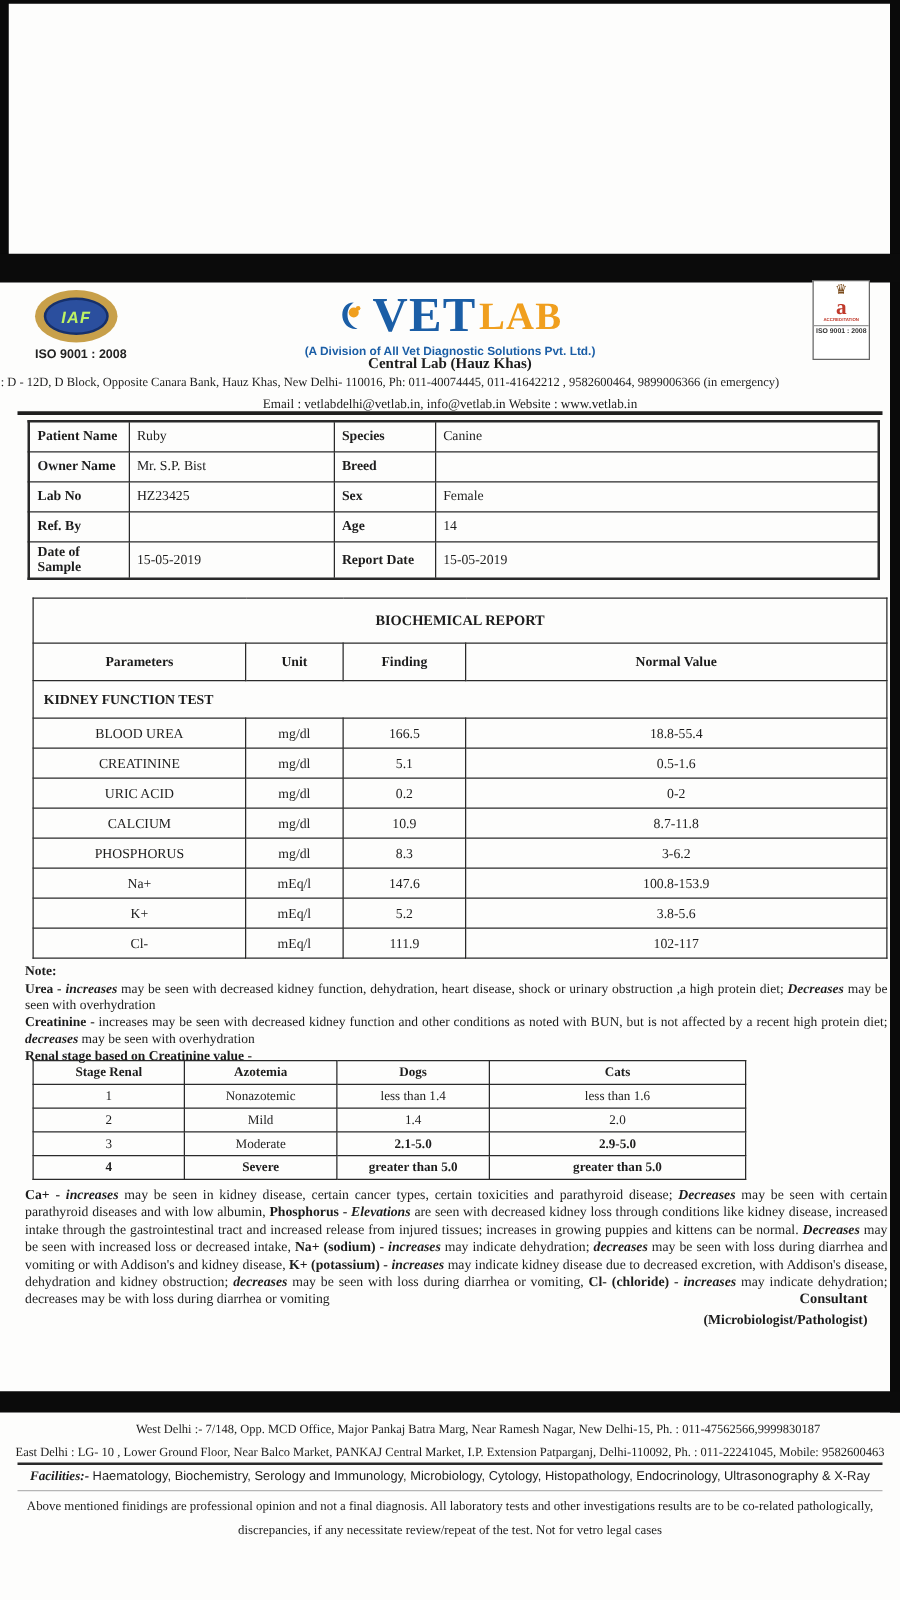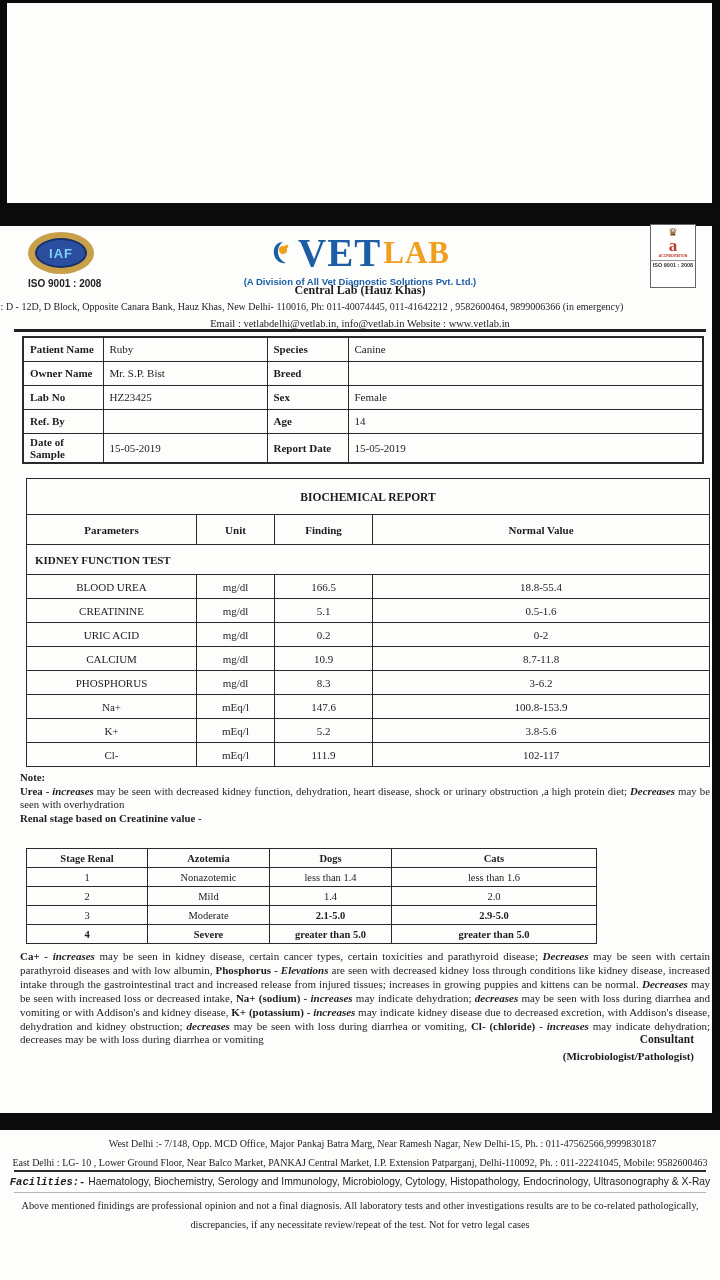--- a/index.html
+++ b/index.html
@@ -17,22 +17,22 @@
   .band2 { position:absolute; left:0; top:1113px; width:720px; height:17px; background:#0b0b0b; }
 
   
   .iaf-wrap { position:absolute; left:28px; top:232px; width:90px; text-align:left; }
   .iaf-oval {
     width:66px; height:42px; border-radius:50%;
     background:#c8a04a; display:flex; align-items:center; justify-content:center;
   }
   .iaf-inner {
     width:52px; height:30px; border-radius:50%; background:#2b4f9e; border:2px solid #16306b;
-    color:#7dd3fc; font-weight:bold; font-size:13px; display:flex; align-items:center; justify-content:center;
-    font-family:"Liberation Sans", sans-serif; letter-spacing:1px;
+    color:#bef264; font-weight:bold; font-size:13px; display:flex; align-items:center; justify-content:center;
+    font-family:"Liberation Sans", sans-serif; letter-spacing:1px;font-style:italic;
   }
   .iaf-iso { margin-top:4px; font-size:10px; font-weight:bold; color:#222; font-family:"Liberation Sans", sans-serif; }
 
   .vetlab-wrap { position:absolute; left:160px; top:230px; width:400px; text-align:center; }
   .vetlab-line { display:flex; align-items:center; justify-content:center; gap:2px; }
   .vetlab-icon { width:26px; height:26px; display:inline-block; }
   .vet { color:#1b5ea6; font-size:39px; font-weight:bold; letter-spacing:1px; }
   .lab { color:#f09f1e; font-size:31px; font-weight:bold; letter-spacing:1px; }
   .division { margin-top:1px; color:#1b5ea6; font-size:9.5px; font-weight:bold; font-family:"Liberation Sans", sans-serif; }
   .central-lab { position:absolute; left:0; width:720px; top:283px; text-align:center; font-size:12px; font-weight:bold; }
@@ -77,21 +77,21 @@
   .electro { position:absolute; left:20px; top:950px; width:690px; font-size:11px; line-height:13.9px; text-align:justify; }
 
   .signature { position:absolute; right:26px; top:1033px; text-align:right; font-weight:bold; }
   .sig-consultant { font-size:11.5px; }
   .sig-role { margin-top:5px; font-size:11px; }
 
   .footer-west { position:absolute; left:0; width:720px; top:1138px; text-align:center; font-size:10px; white-space:nowrap;padding-left:45px; }
   .footer-east { position:absolute; left:0; width:720px; top:1157px; text-align:center; font-size:10px; white-space:nowrap; }
   .footer-rule1 { position:absolute; left:14px; width:692px; top:1170px; height:2px; background:#2a2a2a; }
   .footer-fac { position:absolute; left:0; width:720px; top:1176px; text-align:center; font-size:10.5px; white-space:nowrap; }
-  .fac-label { font-weight:bold; font-style:italic; font-family:Liberation Mono, monospace;margin-top:40px; }
+  .fac-label { font-weight:bold; font-style:italic; font-family:Liberation Serif, serif;margin-top:40px; }
   .fac-text { font-family:"Liberation Sans", sans-serif; font-size:10.3px; }
   .footer-rule2 { position:absolute; left:14px; width:692px; top:1192px; height:1px; background:#b5b5b5; }
   .footer-disc1 { position:absolute; left:0; width:720px; top:1200px; text-align:center; font-size:10.3px; white-space:nowrap; }
   .footer-disc2 { position:absolute; left:0; width:720px; top:1219px; text-align:center; font-size:10.3px; white-space:nowrap; }
 </style>
 </head>
 <body>
 
 <div class="canvas">
 
@@ -243,20 +243,21 @@
       <td>mEq/l</td>
       <td>111.9</td>
       <td>102-117</td>
     </tr>
   </tbody>
     </table>
 
   <div class="notes">
     <div class="b">Note:</div>
     <p><span class="b">Urea - </span><span class="bi">increases</span><span> may be seen with decreased kidney function, dehydration, heart disease, shock or urinary obstruction ,a high protein diet;  </span><span class="bi">Decreases</span><span> may be seen with overhydration</span></p>
+    <p><span class="b">Creatinine - </span><span>increases may be seen with decreased kidney function and other conditions as noted with BUN, but is not affected by a recent high protein diet;  </span><span class="bi">decreases</span><span> may be seen with overhydration</span></p>
     <div class="b">Renal stage based on Creatinine value -</div>
   </div>
 
   <table class="renal-table">
     <colgroup>
         <col style="width:121px">
         <col style="width:122px">
         <col style="width:122px">
         <col style="width:205px">
       </colgroup>

